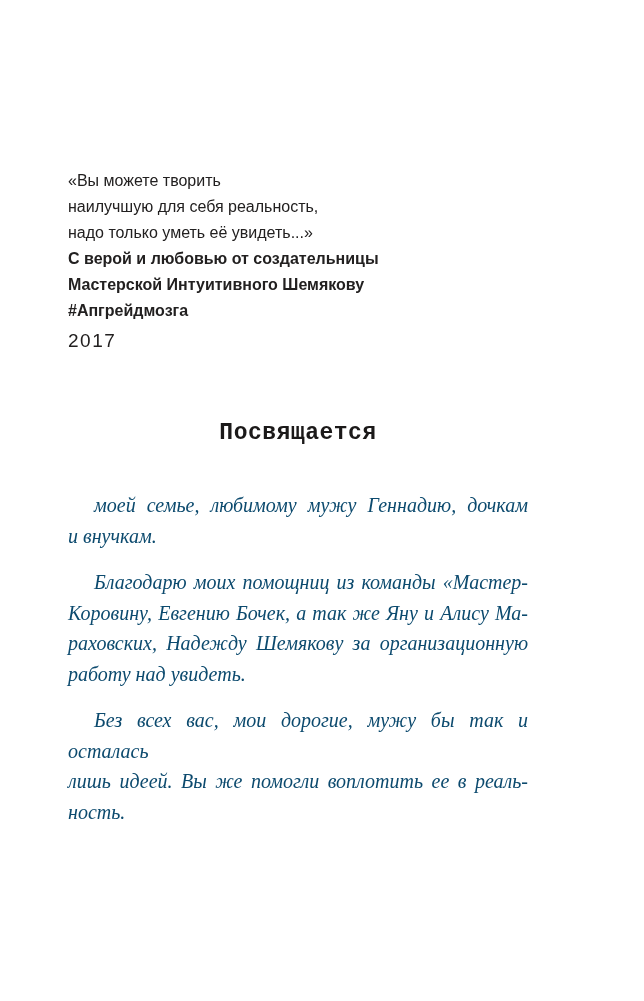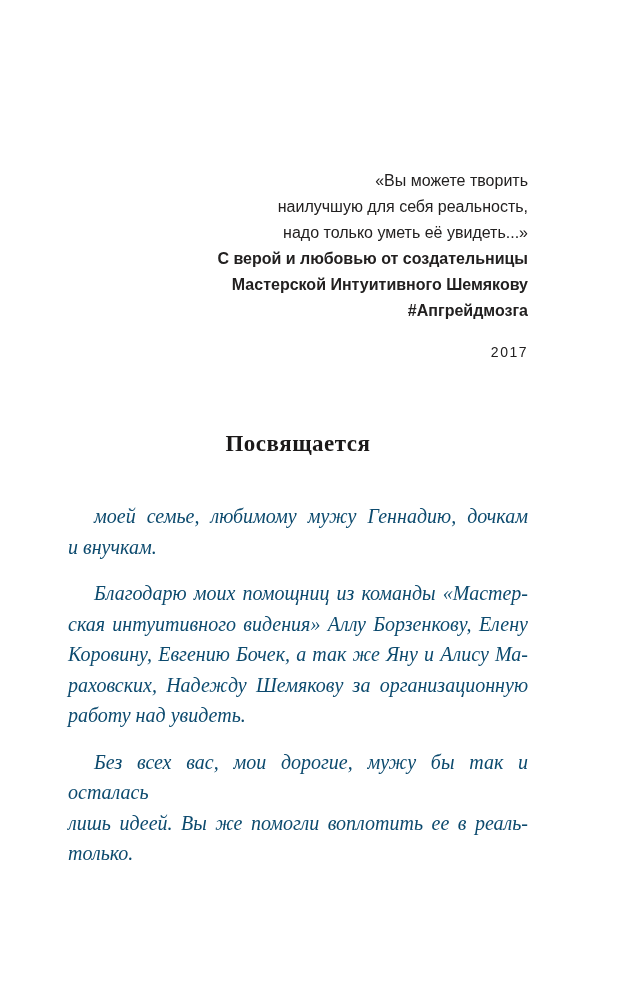--- a/index.html
+++ b/index.html
@@ -12,38 +12,38 @@
   .page {
     position: relative;
     width: 644px;
     height: 1001px;
     background: #ffffff;
     padding: 168px 116px 0 68px;
     overflow: hidden;
   }
   
   .epigraph {
-    text-align: right;
+    text-align: left;
     font-family: "Liberation Sans", sans-serif;
     font-size: 16px;
     line-height: 26px;
     color: #222020;
   }
   .epigraph .ep-line { white-space: nowrap; }
   .epigraph .ep-bold { font-weight: bold; }
   .epigraph .ep-year {
     letter-spacing: 1.5px;
-    margin-top: 15px;
-    font-size: 14px;
+    margin-top: 4px;
+    font-size: 19px;
   }
   
   .heading {
     margin: 66px 0 44px 0;
     text-align: center;
-    font-family: Liberation Serif, serif;
+    font-family: Liberation Mono, monospace;
     font-weight: bold;
     font-size: 23px;
     letter-spacing: 0.5px;
     color: #1b1919;
   }
   
   .body-text {
     font-family: "Liberation Serif", serif;
     font-style: italic;
     font-size: 20px;
@@ -82,26 +82,25 @@
   <div class="body-text">
 
     <div class="para">
       <div class="line first">моей семье, любимому мужу Геннадию, дочкам</div>
       <div class="line last">и внучкам.</div>
     </div>
 
 
     <div class="para">
       <div class="line first">Благодарю моих помощниц из команды «Мастер-</div>
-      <div class="line">ская интуитивного видения» Аллу Борзенкову, Елену</div>
       <div class="line">Коровину, Евгению Бочек, а так же Яну и Алису Ма-</div>
       <div class="line">раховских, Надежду Шемякову за организационную</div>
       <div class="line last">работу над увидеть.</div>
     </div>
 
     <div class="para">
       <div class="line first">Без всех вас, мои дорогие, мужу бы так и осталась</div>
       <div class="line">лишь идеей. Вы же помогли воплотить ее в реаль-</div>
-      <div class="line last">только.</div>
+      <div class="line last">ность.</div>
     </div>
 
   </div>
 </div>
 
 </body></html>

